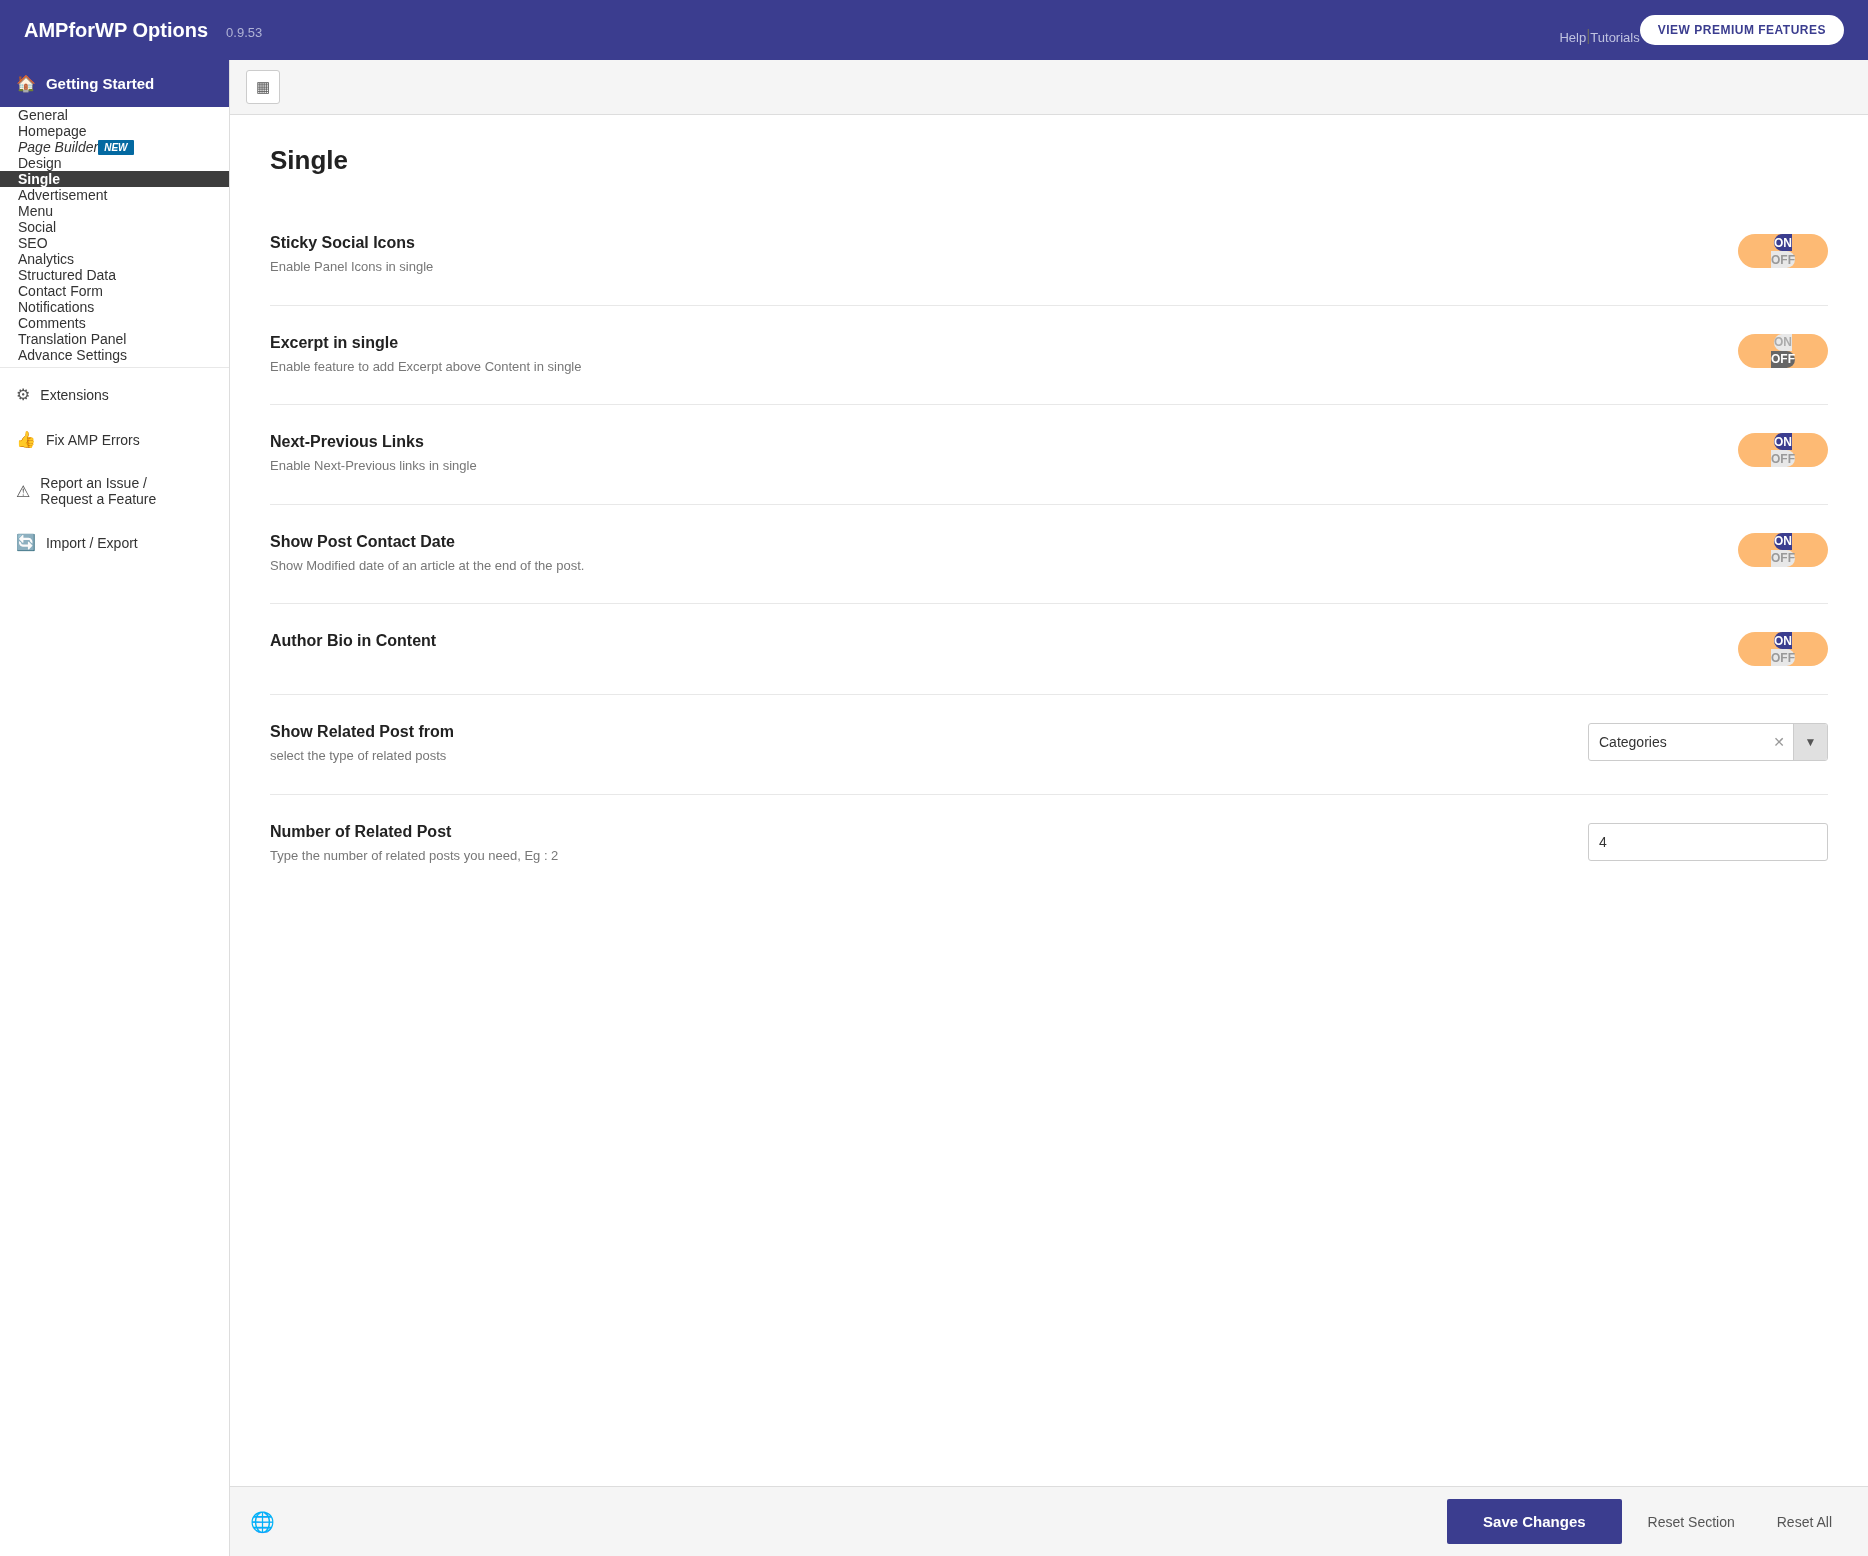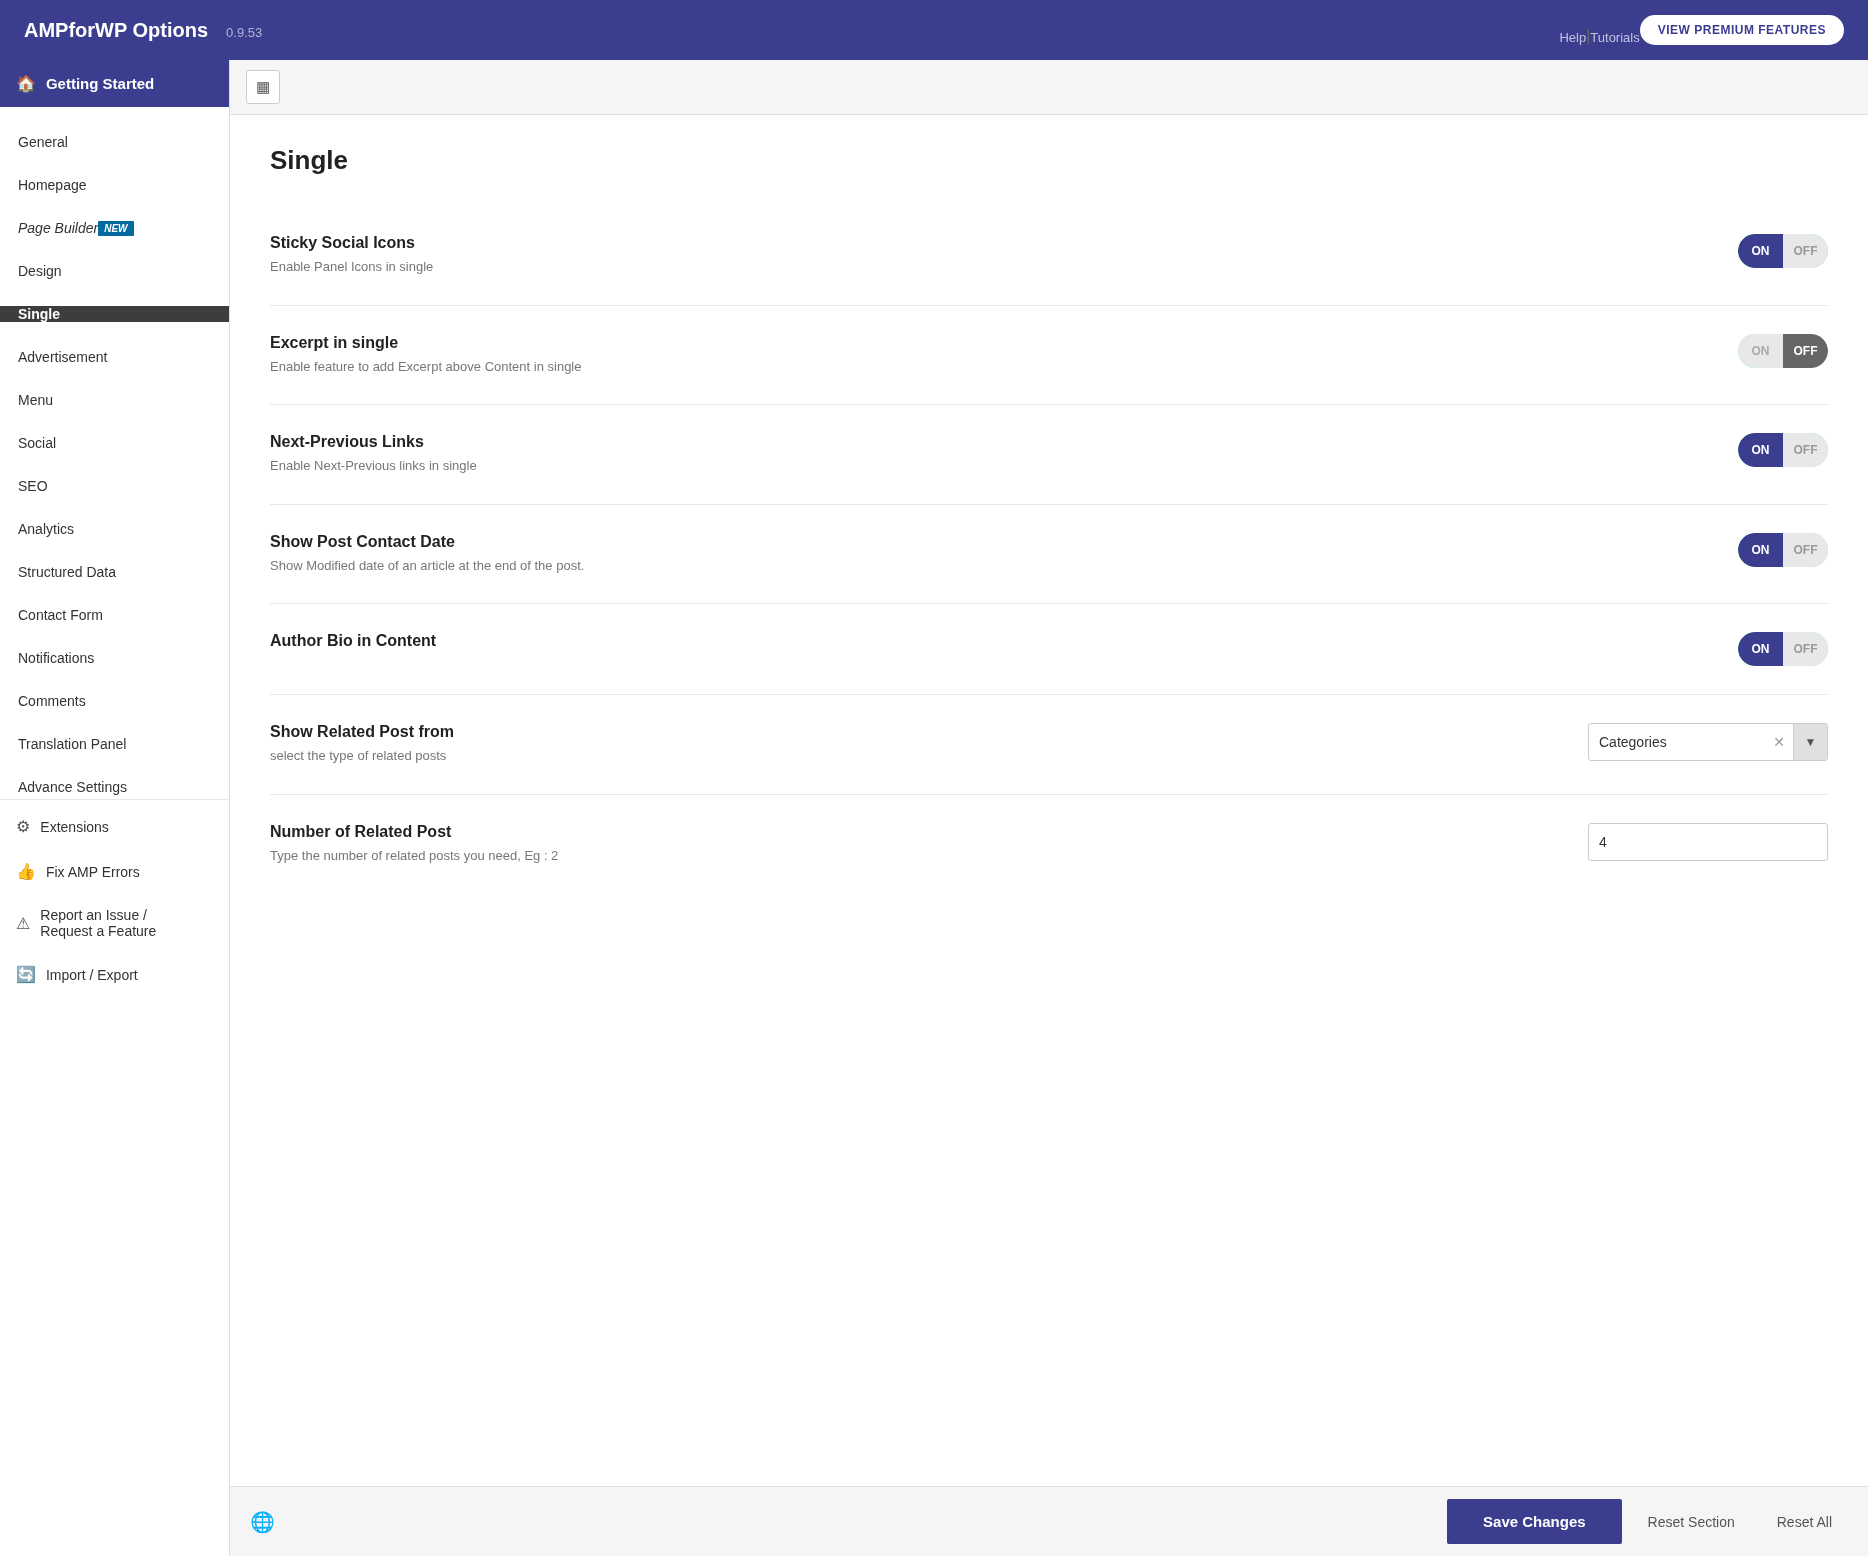--- a/index.html
+++ b/index.html
@@ -56,21 +56,20 @@
       font-weight: 600;
       cursor: pointer;
     }
     .sidebar-getting-started .home-icon { font-size: 16px; }
     .sidebar-nav-item {
       padding: 0 18px;
       font-size: 14px;
       color: #333;
       cursor: pointer;
       border-bottom: none;
-      margin-top: 27px;
     }
     .sidebar-nav-item.active { background: #3d3d3d; color: white; font-weight: 600; }
     .sidebar-nav-item.has-badge { display: flex; align-items: center; gap: 0; font-style: italic; }
     .new-badge {
       background: #0369a1;
       color: white;
       font-size: 10px;
       font-weight: 700;
       padding: 2px 6px;
       border-radius: 1px;
@@ -124,27 +123,28 @@
     .setting-row:last-of-type { border-bottom: none; }
     .setting-info { flex: 1; max-width: 460px; }
     .setting-label { font-size: 16px; font-weight: 700; color: #222; margin-bottom: 5px; }
     .setting-desc { font-size: 13px; color: #777; line-height: 1.5; }
     .setting-control { display: flex; align-items: center; margin-left: 40px; }
 
     
     .toggle-switch {
       display: flex;
       align-items: center;
-      background: #86efac;
+      background: #fdba74;
       border-radius: 20px;
       overflow: hidden;
       cursor: pointer;
       width: 90px;
       height: 34px;
       position: relative;
+      flex-direction: column;
     }
     .toggle-on {
       flex: 1;
       text-align: center;
       font-size: 12px;
       font-weight: 700;
       color: white;
       background: #3b3d8f;
       height: 100%;
       display: flex;

